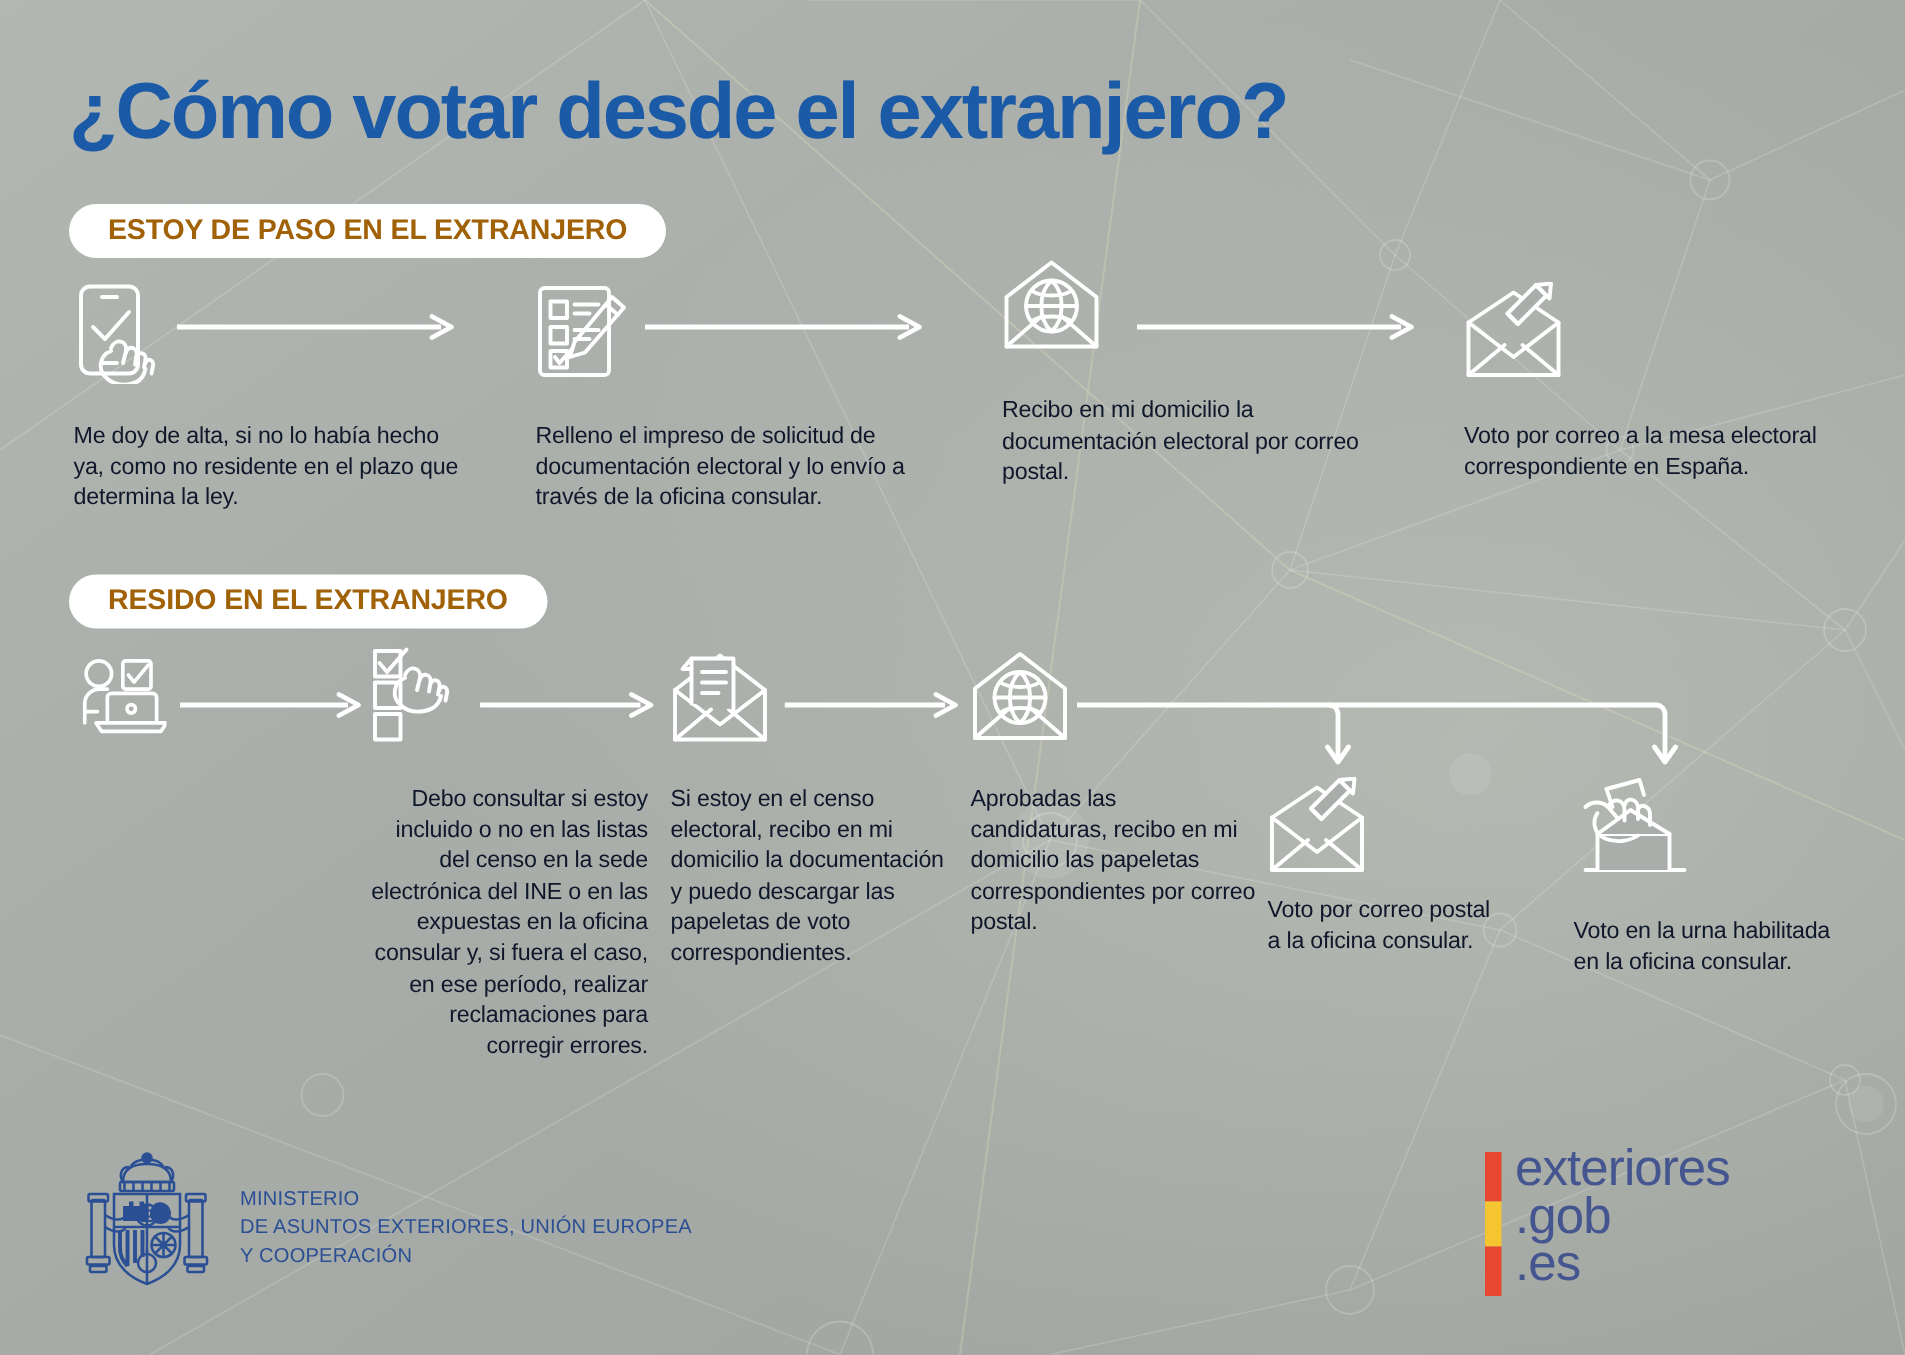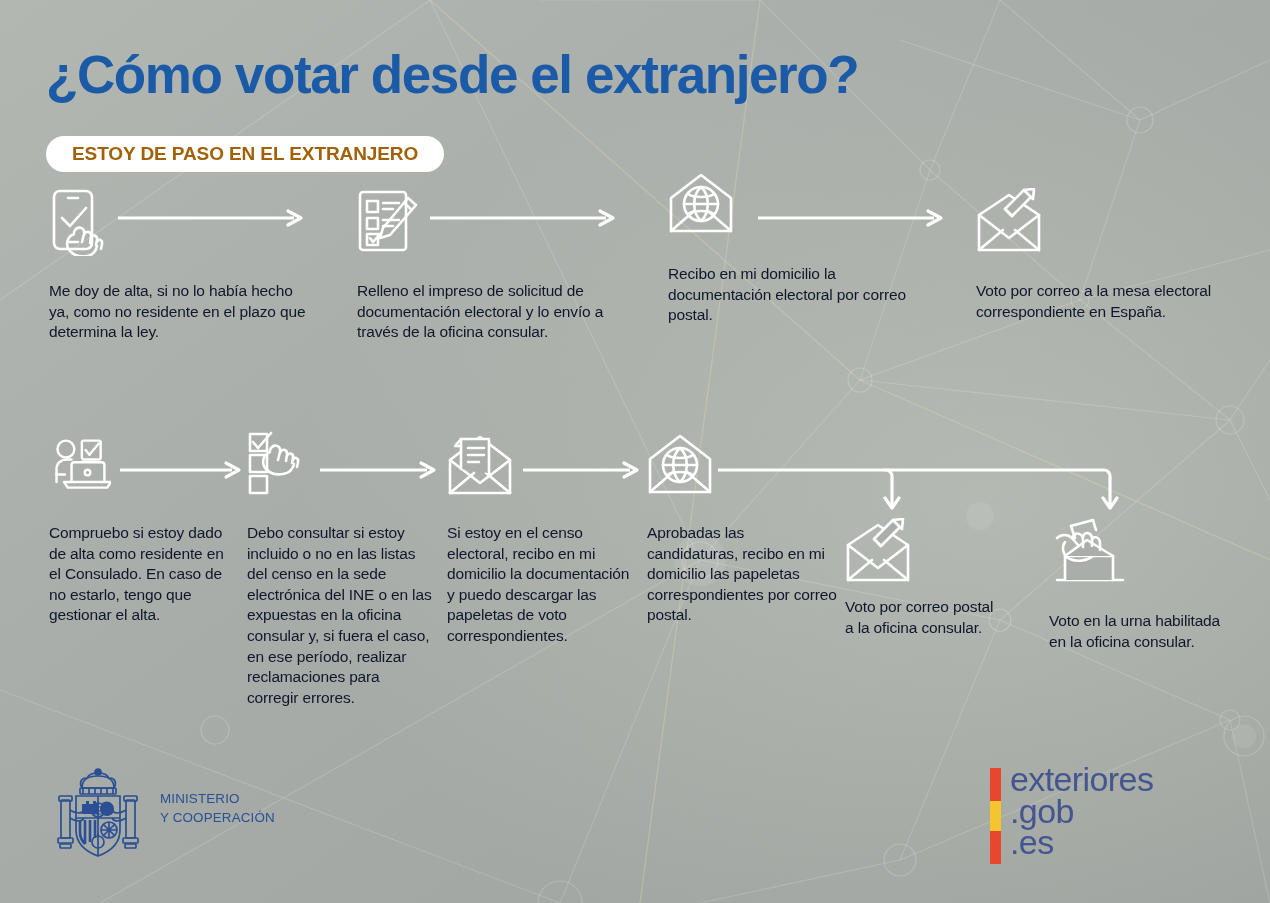--- a/index.html
+++ b/index.html
@@ -232,20 +232,23 @@
         <path d="M3 62 L27 42 M63 62 L39 42"></path>
         <path d="M3 27 L33 50 L63 27"></path>
         <path d="M36 28 L55 9 L48 2 L29 21 z" fill="#a9aeaa"></path>
         <path d="M48 2 L58 1 L57 11 z" fill="#a9aeaa"></path>
         <path d="M29 21 L36 28"></path>
       </g>
     </svg>
     <div class="caption" style="margin-top:25px;">Voto por correo a la mesa electoral correspondiente en España.</div>
   </div>
 
+  <div class="pill" id="pill-2">
+    <span>RESIDO EN EL EXTRANJERO</span>
+  </div>
 
   <svg class="arrow" style="left:120px; top:460px;" width="125" height="20" viewBox="0 0 125 20">
     <path d="M0 10 H112" stroke="#fff" stroke-width="3.2" fill="none"></path>
     <path d="M106 3 L119 10 L106 17" stroke="#fff" stroke-width="3.2" fill="none" stroke-linecap="round" stroke-linejoin="round"></path>
   </svg>
   <svg class="arrow" style="left:320px; top:460px;" width="120" height="20" viewBox="0 0 120 20">
     <path d="M0 10 H107" stroke="#fff" stroke-width="3.2" fill="none"></path>
     <path d="M101 3 L114 10 L101 17" stroke="#fff" stroke-width="3.2" fill="none" stroke-linecap="round" stroke-linejoin="round"></path>
   </svg>
   <svg class="arrow" style="left:523px; top:460px;" width="120" height="20" viewBox="0 0 120 20">
@@ -268,38 +271,37 @@
         <circle cx="18" cy="11" r="9"></circle>
         <rect x="35" y="2" width="20" height="20" rx="2"></rect>
         <path d="M39 12 L43 17 L53 5"></path>
         <path d="M8 46 V32 c0-6 5-10 11-10 h5"></path>
         <path d="M8 38 H17"></path>
         <path d="M24 44 V28 a3 3 0 0 1 3-3 h29 a3 3 0 0 1 3 3 v16"></path>
         <circle cx="41" cy="36" r="3"></circle>
         <path d="M16 46 H66 l-4 6 H20 z"></path>
       </g>
     </svg>
-    <div class="caption" style="margin-top:23px;">Compruebo si estoy dado de alta como residente en el Consulado. En caso de no estarlo, tengo que gestionar el alta.</div>
   </div>
 
   <div class="step" style="left:247px; top:428px; width:185px;">
     <svg class="icon" width="62" height="62" viewBox="0 0 62 62">
       <g fill="none" stroke="#fff" stroke-width="2.6" stroke-linecap="round" stroke-linejoin="round">
         <rect x="3" y="3" width="17" height="17"></rect>
         <path d="M6 11 L11 17 L24 2"></path>
         <rect x="3" y="24" width="17" height="17"></rect>
         <rect x="3" y="45" width="17" height="17"></rect>
         <path d="M23 19 c3-7 11-5 10 2 l-2 8"></path>
         <path d="M33 22 c1-5 8-4 7 2 l-1 6"></path>
         <path d="M40 25 c1-4 7-3 6 2 l-1 5"></path>
         <path d="M46 29 c1-4 6-2 5 2 l-1 5"></path>
         <path d="M23 21 c-8 3-9 13-3 18 c4 4 10 5 16 4 c6-1 10-5 11-10"></path>
       </g>
     </svg>
-    <div class="caption" style="margin-top:27px;">Debo consultar si estoy incluido o no en las listas del censo en la sede electrónica del INE o en las expuestas en la oficina consular y, si fuera el caso, en ese período, realizar reclamaciones para corregir errores.</div>
+    <div class="caption" style="margin-top:27px;text-align:right;">Debo consultar si estoy incluido o no en las listas del censo en la sede electrónica del INE o en las expuestas en la oficina consular y, si fuera el caso, en ese período, realizar reclamaciones para corregir errores.</div>
   </div>
 
   <div class="step" style="left:447px; top:432px; width:190px;">
     <svg class="icon" width="66" height="62" viewBox="0 0 66 62">
       <g fill="none" stroke="#fff" stroke-width="2.6" stroke-linecap="round" stroke-linejoin="round">
         <path d="M3 58 V25 L33 2 L63 25 V58 z"></path>
         <path d="M3 58 L27 38 M63 58 L39 38"></path>
         <path d="M3 25 L33 48 L63 25"></path>
         <path d="M14 34 V4 h28 v34" fill="#a9aeaa"></path>
         <path d="M14 4 l-6 7 h6"></path>
@@ -396,20 +398,21 @@
       <circle cx="46" cy="76" r="6"></circle>
       <path d="M46 70 v-3"></path>
 
       <circle cx="46" cy="44" r="7"></circle>
       <path d="M42 41 h8 M42 45 h8 M42 48 h8" stroke-width="1.2"></path>
     </g>
   </svg>
 
   <div class="ministry-text">
     <div>MINISTERIO</div>
+    <div>DE ASUNTOS EXTERIORES, UNIÓN EUROPEA</div>
     <div>Y COOPERACIÓN</div>
   </div>
 
   <div class="brand">
     <span class="flagbar">
       <i style="height:34%; background:#e8462f;"></i>
       <i style="height:32%; background:#f5c431;"></i>
       <i style="height:34%; background:#e8462f;"></i>
     </span>
     <span class="words">

